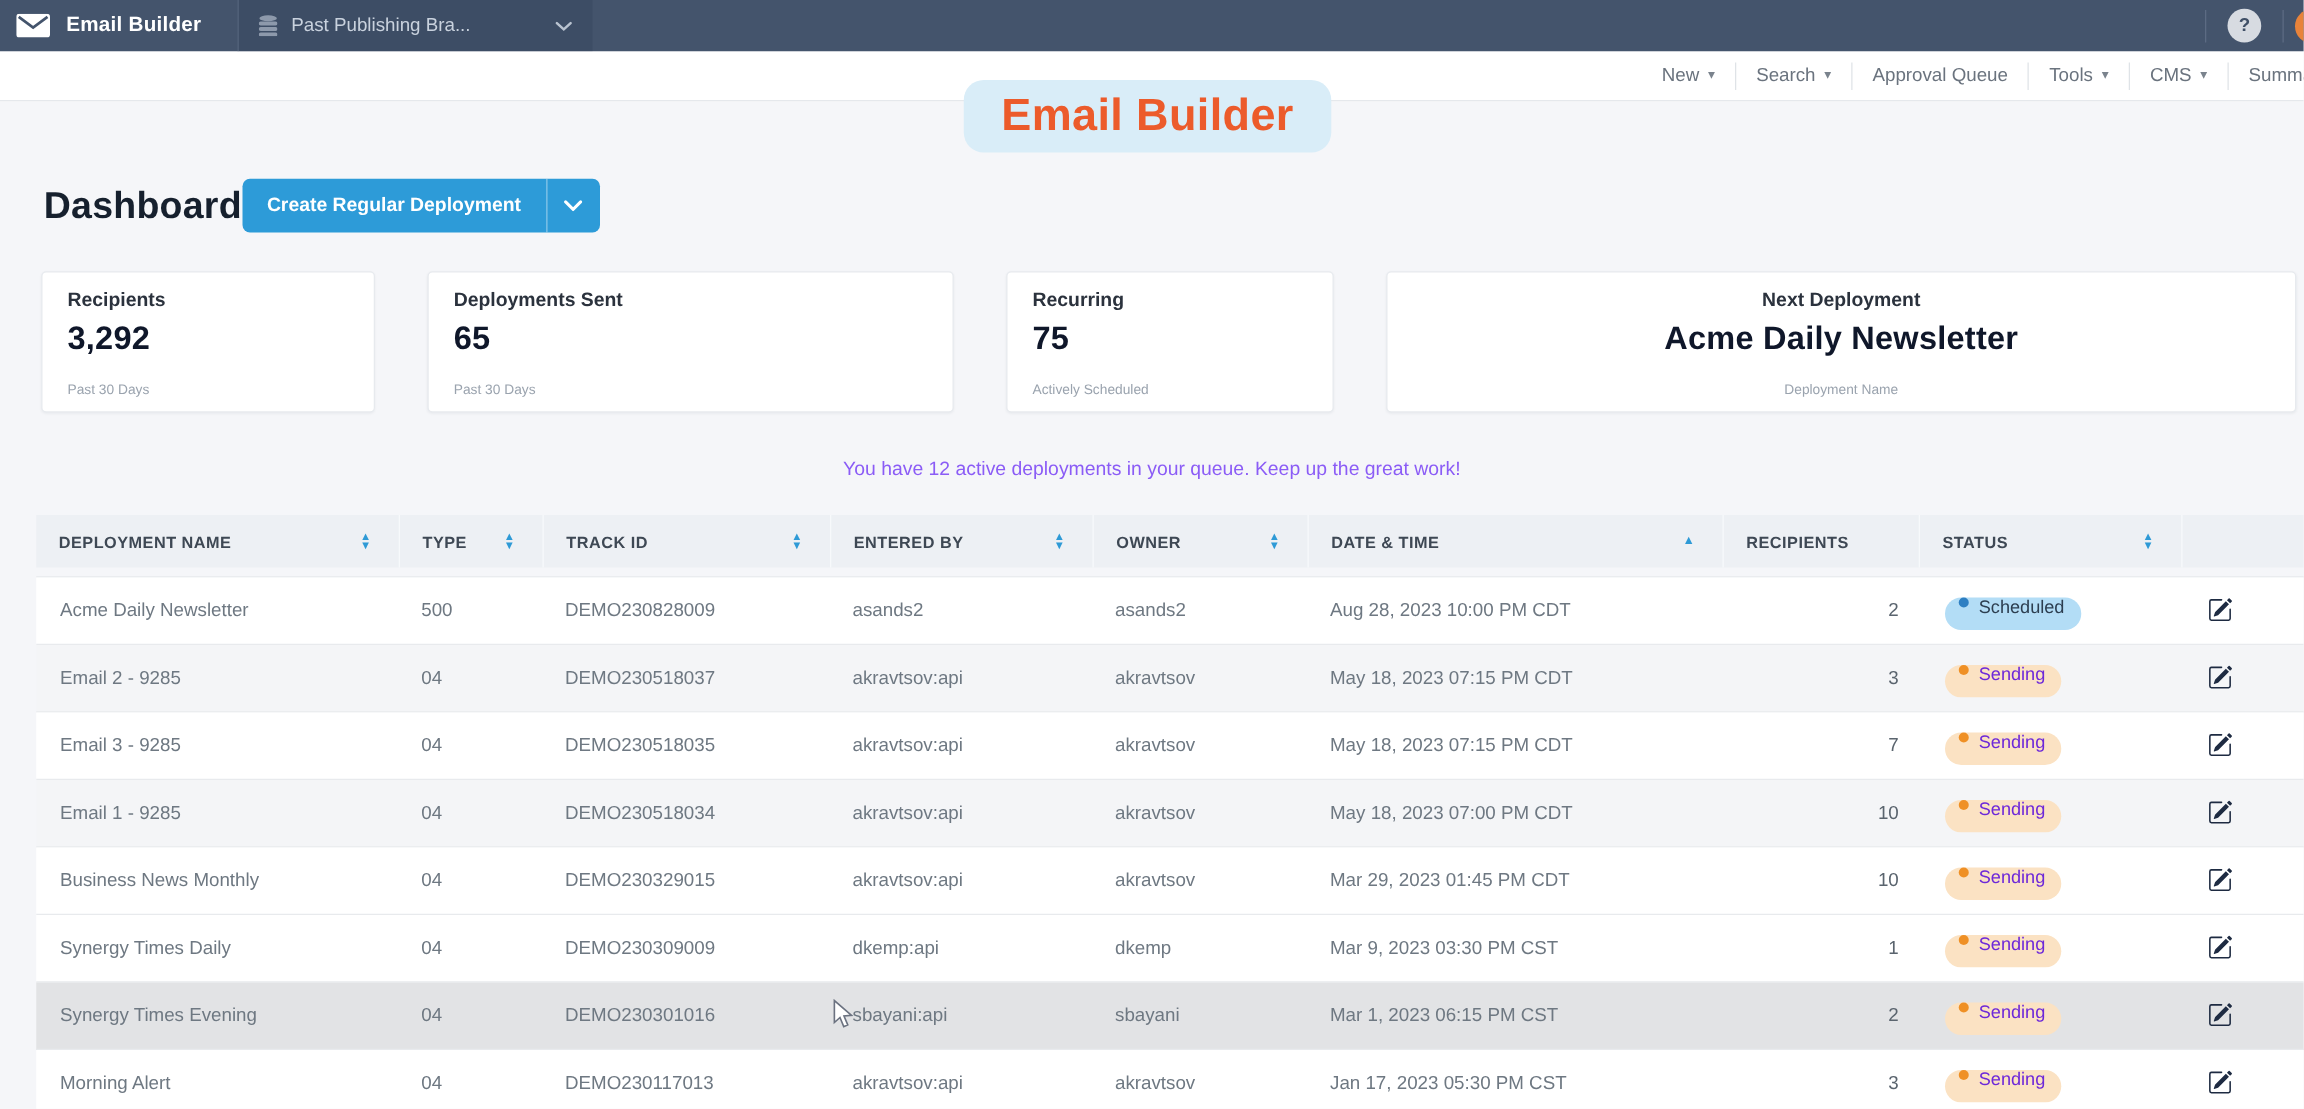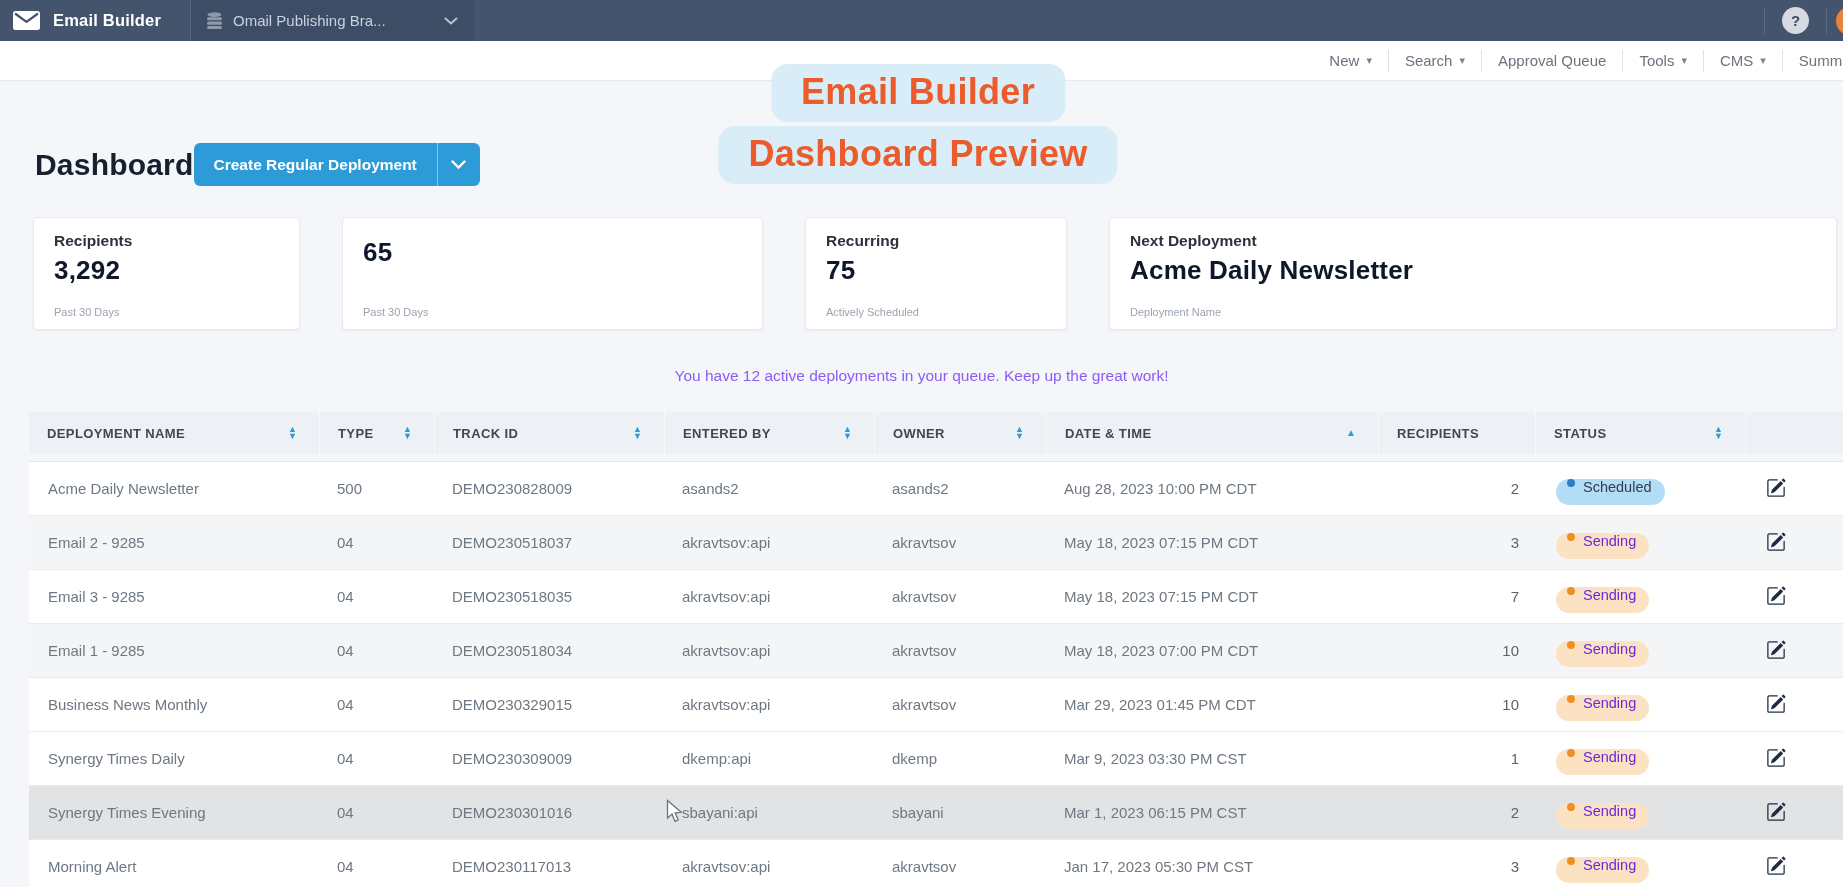--- a/index.html
+++ b/index.html
@@ -74,21 +74,21 @@
   
   .stats{ display:flex; gap:42px; margin:31px 6px 0 33px; }
   .card{
     background:#fff; border:1px solid #e7eaee; border-radius:4px;
     height:113px; padding:14px 20px 11px; display:flex; flex-direction:column;
     box-shadow:0 1px 2px rgba(25,35,55,.05);
   }
   .card:nth-child(1){ width:267px; }
   .card:nth-child(2){ width:421px; }
   .card:nth-child(3){ width:262px; }
-  .card:nth-child(4){ flex:1; }
+  .card:nth-child(4){ flex:1;text-align:center; }
   .card-title{ font-size:15.5px; font-weight:700; color:#2b323d; }
   .card-value{ font-size:26px; font-weight:700; color:#0f172a; margin-top:5px; letter-spacing:.2px; }
   .card-caption{ font-size:11px; color:#9aa3ae; margin-top:auto; }
 
   
   .queue-banner{ margin-top:37px; text-align:center; font-size:15.5px; color:#8b5cf6; }
 
   
   .deploy-table{ margin:27px 0 0 29px; width:1814px; }
   .t-head{ display:flex; height:42px; background:#edf0f4; align-items:center; }
@@ -146,21 +146,21 @@
   </div>
   <div class="workspace">
     <span style="display:inline-flex;">
       <svg width="15" height="17" viewBox="0 0 15 17" fill="#8d99ab">
           <ellipse cx="7.5" cy="2.6" rx="7" ry="2.4"></ellipse>
           <rect y="5.2" width="15" height="3.1" rx="1.55"></rect>
           <rect y="9.6" width="15" height="3.1" rx="1.55"></rect>
           <rect y="14" width="15" height="3" rx="1.5"></rect>
         </svg>
     </span>
-    <span class="workspace-label">Omail Publishing Bra...</span>
+    <span class="workspace-label">Past Publishing Bra...</span>
     <span class="ws-chevron" style="display:inline-flex;">
       <svg width="14" height="8" viewBox="0 0 14 8" fill="none">
           <path d="M1.5 1.5L7 6.5l5.5-5" stroke="#b9c3d0" stroke-width="2" stroke-linecap="round"></path>
         </svg>
     </span>
   </div>
   <div class="topbar-right">
     <span class="v-div"></span>
     <div class="help-btn">?</div>
     <span class="v-div"></span>
@@ -188,21 +188,20 @@
     <span>CMS</span>
     <span class="nav-caret">▾</span>
   </div>
   <div class="nav-item">
     <span>Summary</span>
   </div>
 </div>
 
 <div class="overlay">
   <div class="overlay-line">Email Builder</div>
-  <div class="overlay-line">Dashboard Preview</div>
 </div>
 
 <div class="page-head">
   <div class="page-title">Dashboard</div>
   <div class="create-btn">
     <span class="create-btn-main">Create Regular Deployment</span>
     <span class="create-btn-caret">
       <svg width="15" height="9" viewBox="0 0 15 9" fill="none">
           <path d="M1.5 1.5L7.5 7.5l6-6" stroke="#ffffff" stroke-width="2.4" stroke-linecap="round"></path>
         </svg>
@@ -210,20 +209,21 @@
   </div>
 </div>
 
 <div class="stats">
   <div class="card">
     <div class="card-title">Recipients</div>
     <div class="card-value">3,292</div>
     <div class="card-caption">Past 30 Days</div>
   </div>
   <div class="card">
+    <div class="card-title">Deployments Sent</div>
     <div class="card-value">65</div>
     <div class="card-caption">Past 30 Days</div>
   </div>
   <div class="card">
     <div class="card-title">Recurring</div>
     <div class="card-value">75</div>
     <div class="card-caption">Actively Scheduled</div>
   </div>
   <div class="card">
     <div class="card-title">Next Deployment</div>

